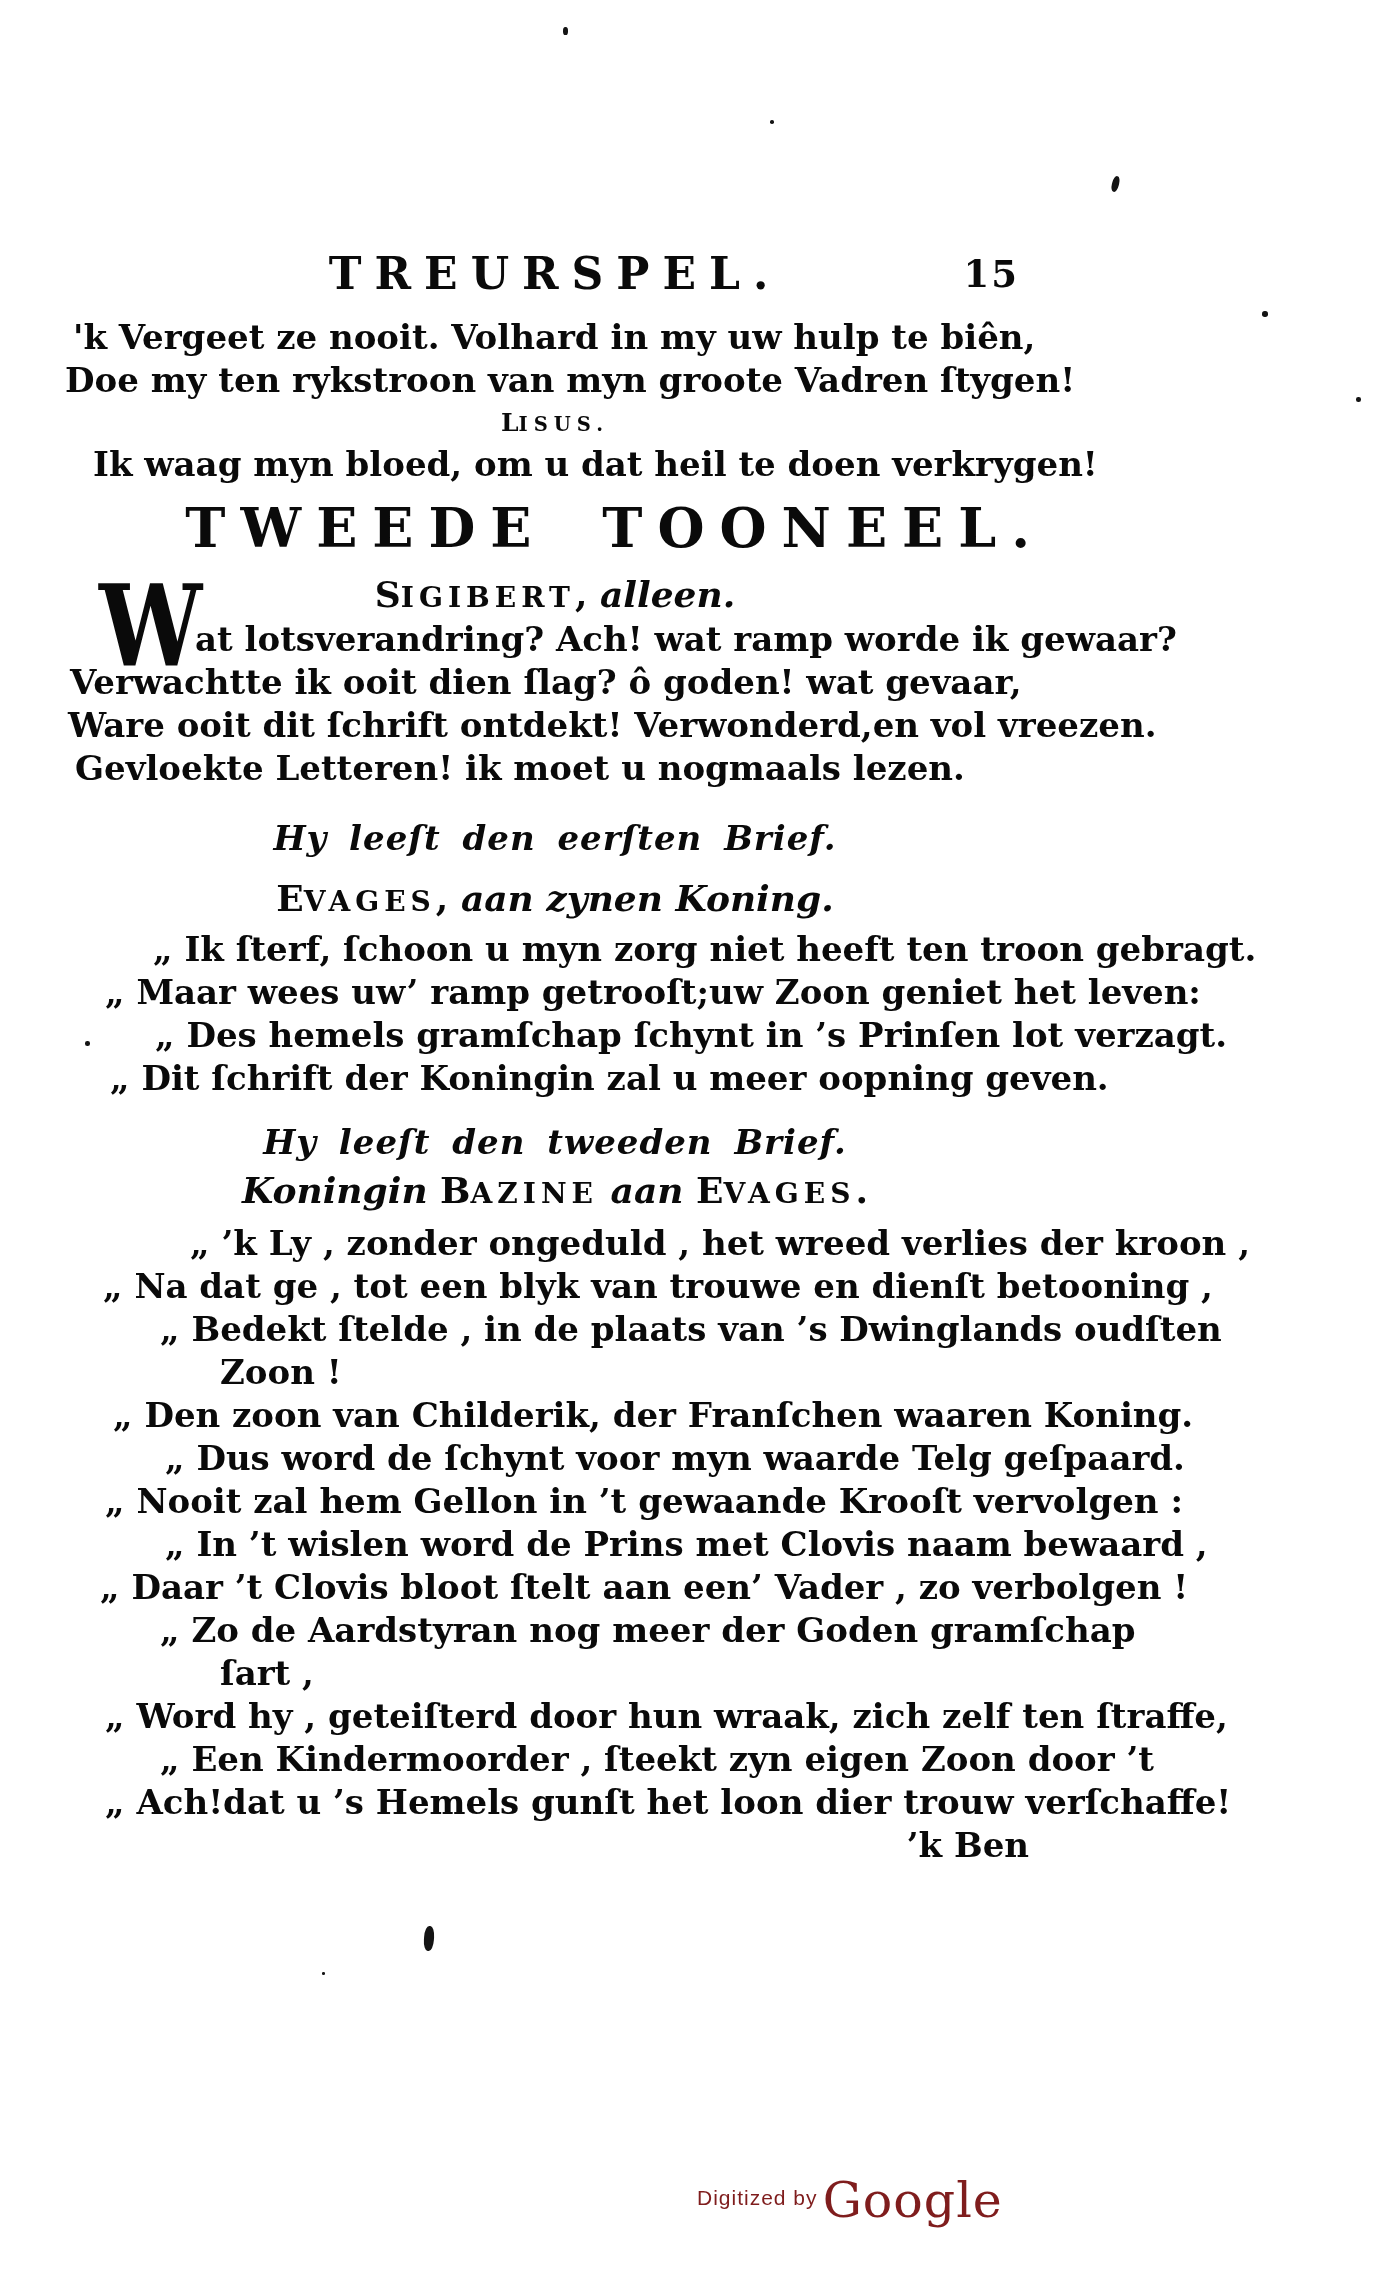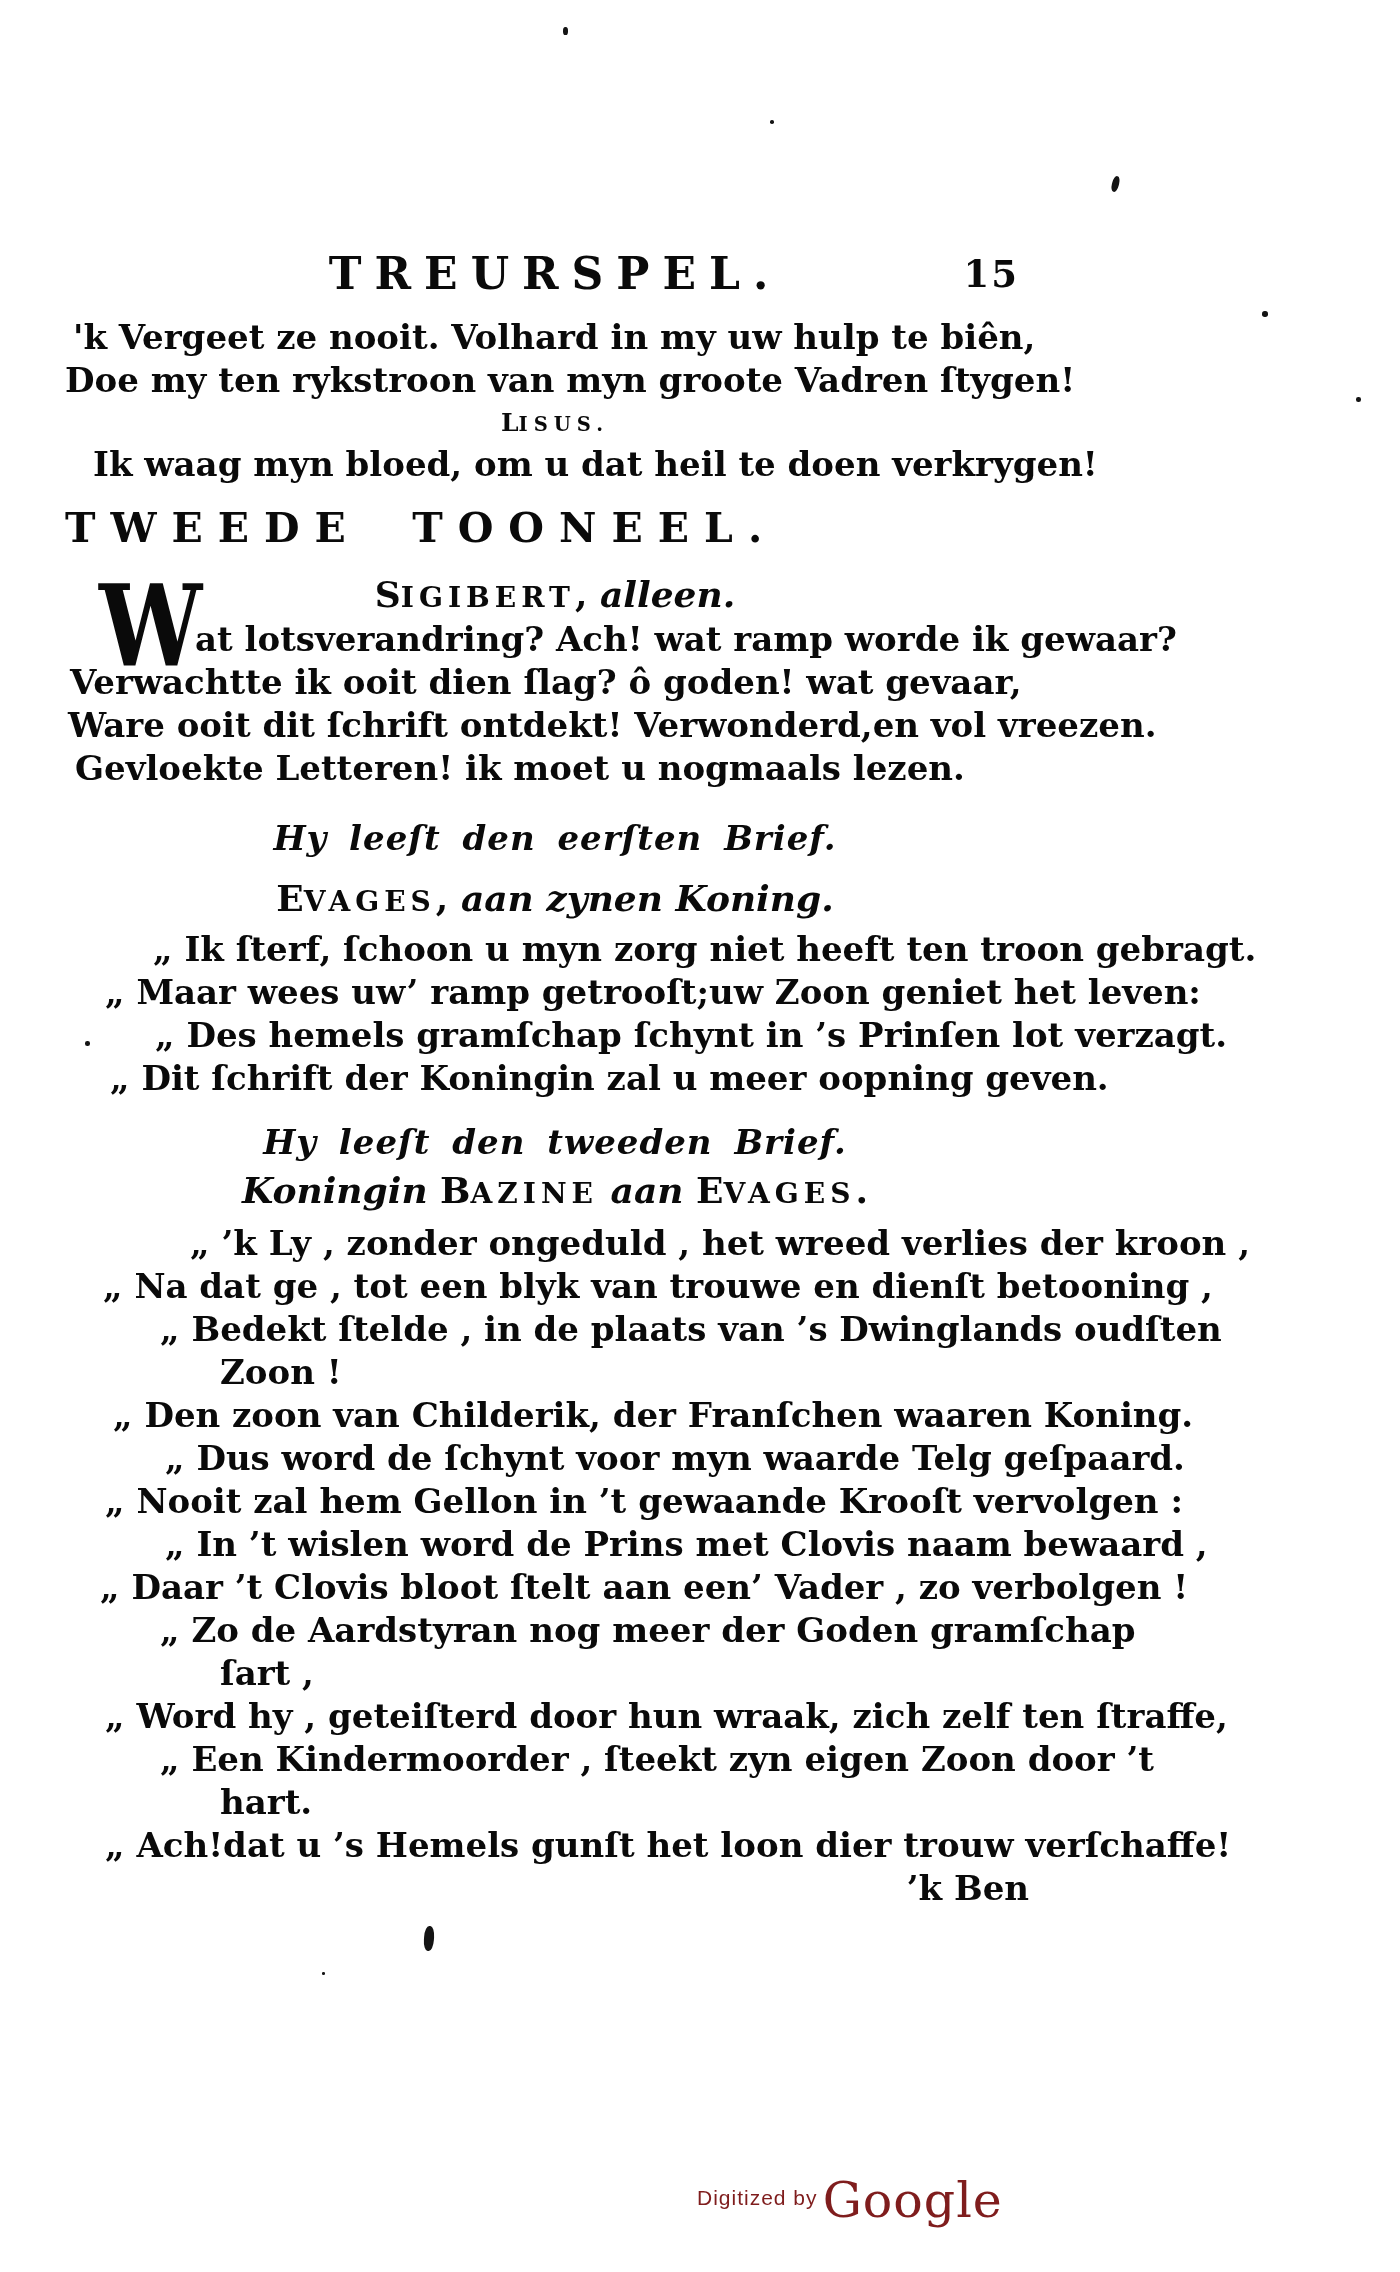--- a/index.html
+++ b/index.html
@@ -22,21 +22,21 @@
   .pagenum{
     position:absolute;right:26px;top:4px;
     font-size:37px;font-weight:700;letter-spacing:2px;
   }
   .line{
     font-size:34px;font-weight:700;line-height:43px;
     white-space:nowrap;
   }
   .k-speaker{text-align:center;font-size:25px;line-height:36px;}
   .k-scene{
-    text-align:left;font-size:41px;line-height:52px;
+    text-align:right;font-size:54px;line-height:52px;
     letter-spacing:15px;word-spacing:22px;
   }
   .k-heading{text-align:center;font-size:36px;line-height:40px;position:relative;white-space:nowrap;}
   .k-direction{
     text-align:center;font-style:italic;font-size:34px;line-height:40px;
     letter-spacing:1px;word-spacing:9px;
   }
   .k-catchword{text-align:right;padding-right:16px;}
   .r-n{}
   .r-i{font-style:italic;}
@@ -97,21 +97,20 @@
       <div class="line k-verse" style="padding-left: 155px;"><span class="r-n">Zoon !</span></div>
       <div class="line k-verse" style="padding-left: 48px;"><span class="r-n">„ Den zoon van Childerik, der Franſchen waaren Koning.</span></div>
       <div class="line k-verse" style="padding-left: 100px;"><span class="r-n">„ Dus word de ſchynt voor myn waarde Telg geſpaard.</span></div>
       <div class="line k-verse" style="padding-left: 40px;"><span class="r-n">„ Nooit zal hem Gellon in ’t gewaande Krooſt vervolgen :</span></div>
       <div class="line k-verse" style="padding-left: 100px;"><span class="r-n">„ In ’t wislen  word de Prins met Clovis naam bewaard ,</span></div>
       <div class="line k-verse" style="padding-left: 35px;"><span class="r-n">„ Daar ’t Clovis bloot ſtelt aan een’ Vader , zo verbolgen !</span></div>
       <div class="line k-verse" style="padding-left: 95px;"><span class="r-n">„ Zo de  Aardstyran  nog meer  der Goden gramſchap</span></div>
       <div class="line k-verse" style="padding-left: 155px;"><span class="r-n">ſart ,</span></div>
       <div class="line k-verse" style="padding-left: 40px;"><span class="r-n">„ Word hy , geteiſterd door hun wraak, zich zelf ten ſtraffe,</span></div>
       <div class="line k-verse" style="padding-left: 95px;"><span class="r-n">„ Een Kindermoorder ,  ſteekt zyn eigen Zoon door ’t</span></div>
-      <div class="line k-verse" style="padding-left: 155px;"><span class="r-n">hart.</span></div>
       <div class="line k-verse" style="padding-left: 40px;"><span class="r-n">„ Ach!dat u ’s Hemels gunſt het loon dier trouw verſchaffe!</span></div>
       <div class="line k-catchword"><span class="r-n">’k Ben</span></div>
     </div>
 
   <div class="watermark">
     <span class="wm-prefix">Digitized by</span>
     <span class="wm-logo">Google</span>
   </div>
 
 <div class="speck" style="left: 1112px; top: 176px; width: 7px; height: 16px; transform: rotate(14deg);"></div>

